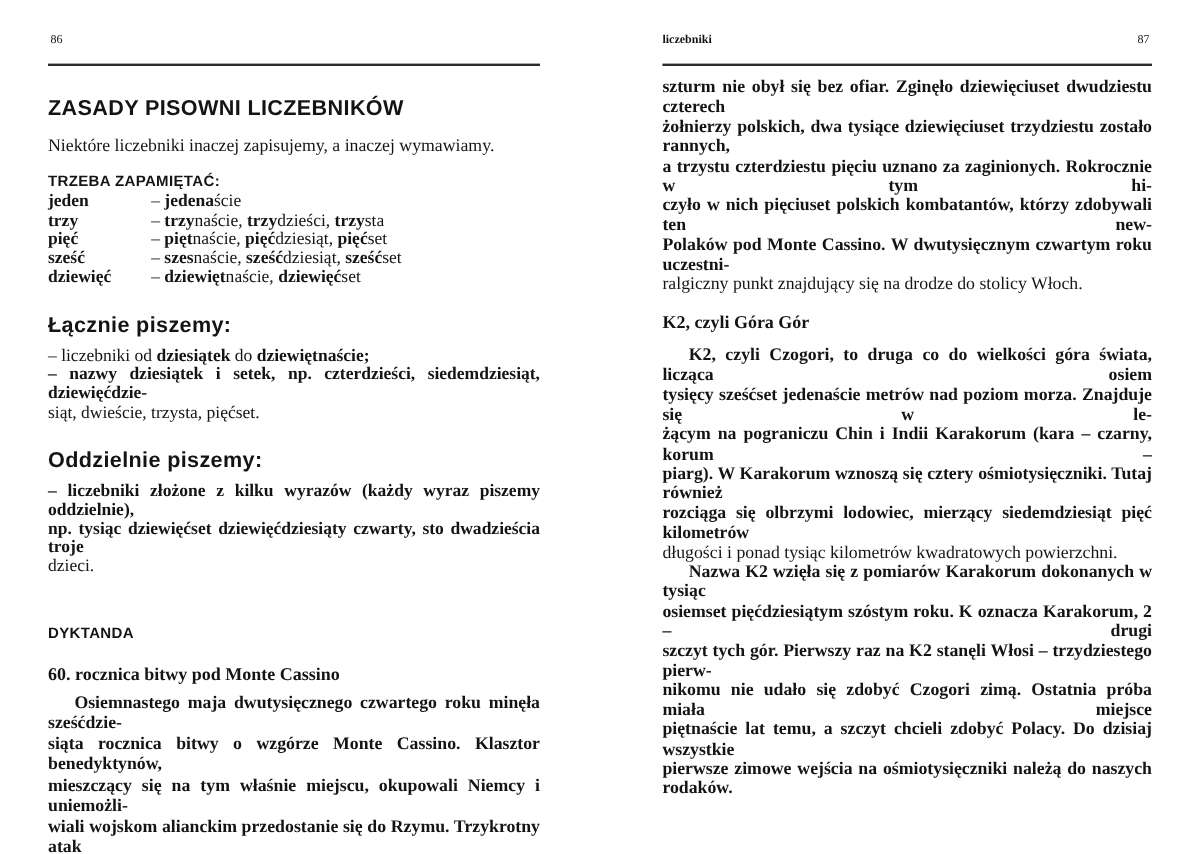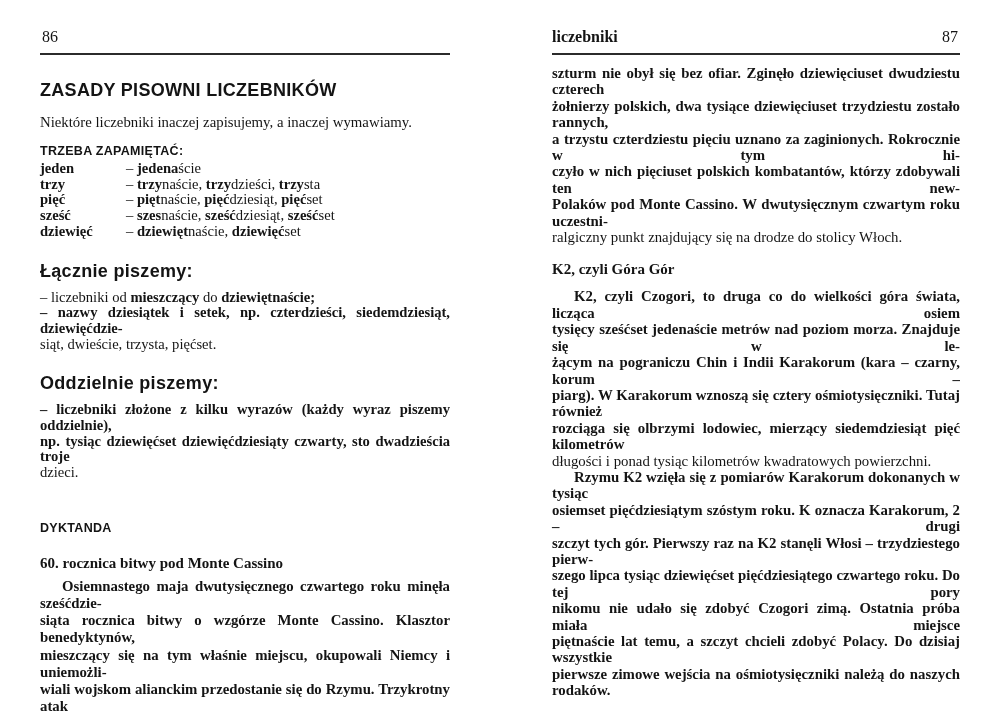--- a/index.html
+++ b/index.html
@@ -8,21 +8,21 @@
     background:#ffffff;
     color:#141414;
     font-family:"Liberation Serif", serif;
     position:relative;
     overflow:hidden;
   }
   .page { position:absolute; top:28px; }
   #pageL { left:40px;  width:410px; }
   #pageR { left:552px; width:408px; }
 
-  .runhead { position:relative; height:19px; font-size:16px; }
+  .runhead { position:relative; height:19px; font-size:10px; }
   .folio-left  { position:absolute; left:2px; top:0; }
   .folio-right { position:absolute; right:2px; top:0; }
   .runtitle { position:absolute; left:0; right:0; font-weight:bold; }
   .headrule { border:none; border-top:2px solid #2b2b2b; margin:6px 0 0 0; }
 
   .sans { font-family:"Liberation Sans", sans-serif; font-weight:bold; letter-spacing:0.3px; }
   .title      { font-size:18px; margin-top:25px; }
   .intro      { font-size:14.8px; margin-top:13px; }
   .small-head { font-size:12.5px; margin-top:13px; }
   .big-head   { font-size:18px; margin-top:21px; }
@@ -77,21 +77,21 @@
       </div>
       <div class="rrow">
         <span class="rword">dziewięć</span>
         <span>– <b>dziewięt</b>naście, <b>dziewięć</b>set</span>
       </div>
     </div>
 
   <div class="sans big-head">Łącznie piszemy:</div>
   <div class="rules">
       <div class="para">
-        <div class="ll">– liczebniki od <b>mieszczący</b> do <b>dziewiętnaście;</b></div>
+        <div class="ll">– liczebniki od <b>dziesiątek</b> do <b>dziewiętnaście;</b></div>
       </div>
       <div class="para">
         <div class="jl">– nazwy dziesiątek i setek, np. czterdzieści, siedemdziesiąt, dziewięćdzie-</div>
         <div class="ll">siąt, dwieście, trzysta, pięćset.</div>
       </div>
     </div>
 
   <div class="sans big-head">Oddzielnie piszemy:</div>
   <div class="rules">
       <div class="para">
@@ -136,23 +136,22 @@
   <div class="dict">
       <div class="para">
         <div class="jl find">K2, czyli Czogori, to druga co do wielkości góra świata, licząca osiem</div>
         <div class="jl">tysięcy sześćset jedenaście metrów nad poziom morza. Znajduje się w le-</div>
         <div class="jl">żącym na pograniczu Chin i Indii Karakorum (kara – czarny, korum –</div>
         <div class="jl">piarg). W Karakorum wznoszą się cztery ośmiotysięczniki. Tutaj również</div>
         <div class="jl">rozciąga się olbrzymi lodowiec, mierzący siedemdziesiąt pięć kilometrów</div>
         <div class="ll">długości i ponad tysiąc kilometrów kwadratowych powierzchni.</div>
       </div>
       <div class="para">
-        <div class="jl find">Rzymu K2 wzięła się z pomiarów Karakorum dokonanych w tysiąc</div>
+        <div class="jl find">Nazwa K2 wzięła się z pomiarów Karakorum dokonanych w tysiąc</div>
         <div class="jl">osiemset pięćdziesiątym szóstym roku. K oznacza Karakorum, 2 – drugi</div>
         <div class="jl">szczyt tych gór. Pierwszy raz na K2 stanęli Włosi – trzydziestego pierw-</div>
-        <div class="jl">szego lipca tysiąc dziewięćset pięćdziesiątego czwartego roku. Do tej pory</div>
         <div class="jl">nikomu nie udało się zdobyć Czogori zimą. Ostatnia próba miała miejsce</div>
         <div class="jl">piętnaście lat temu, a szczyt chcieli zdobyć Polacy. Do dzisiaj wszystkie</div>
         <div class="jl">pierwsze zimowe wejścia na ośmiotysięczniki należą do naszych rodaków.</div>
       </div>
     </div>
 
 </div>
 
 </body></html>

